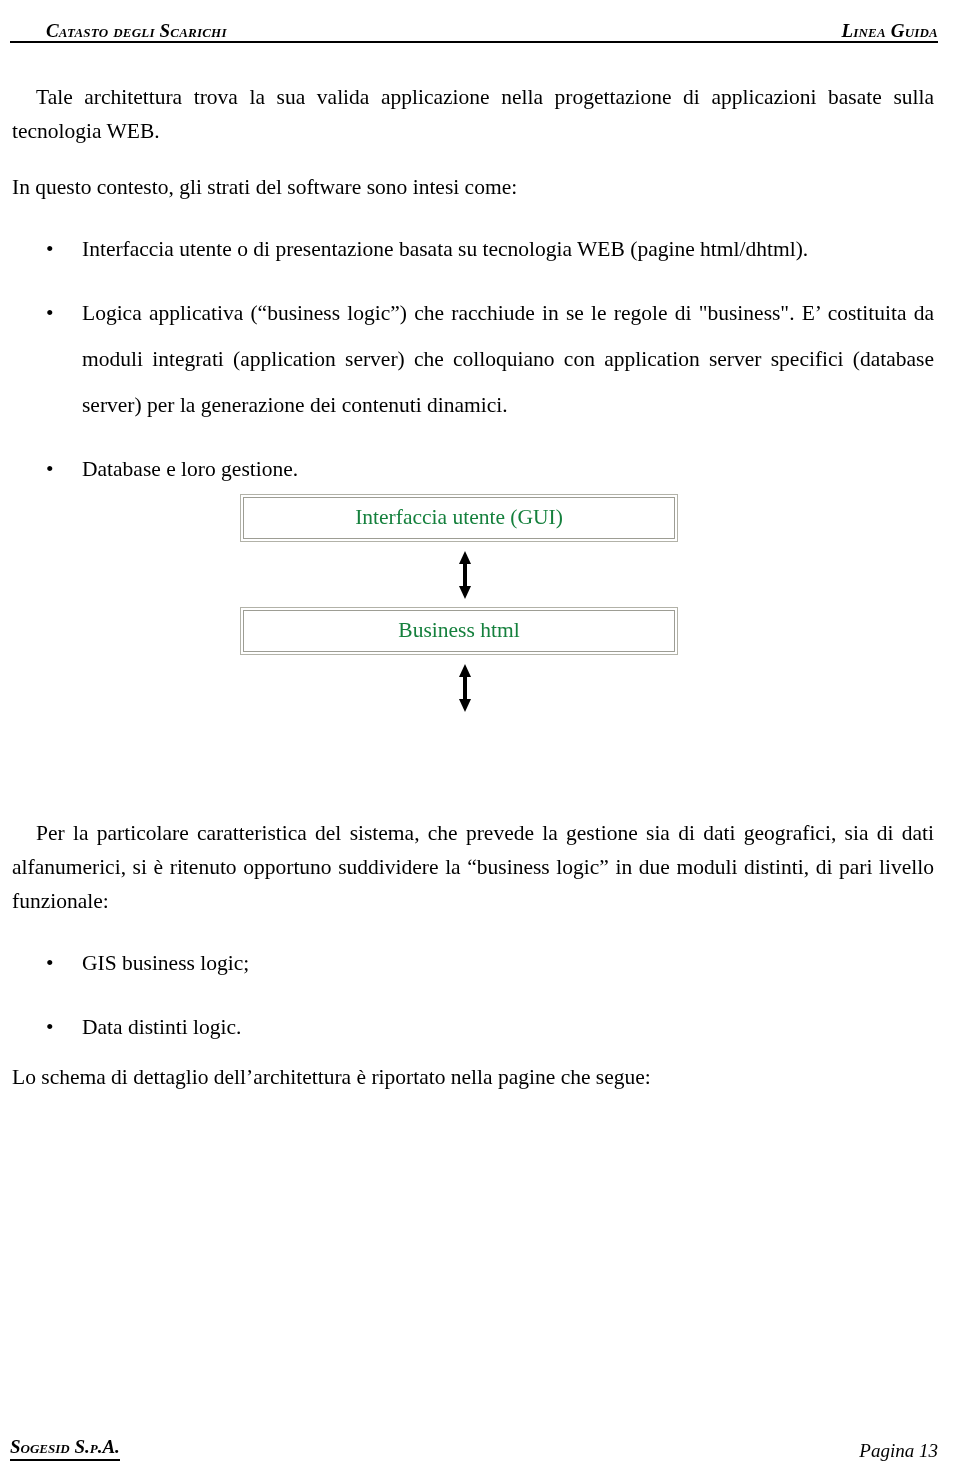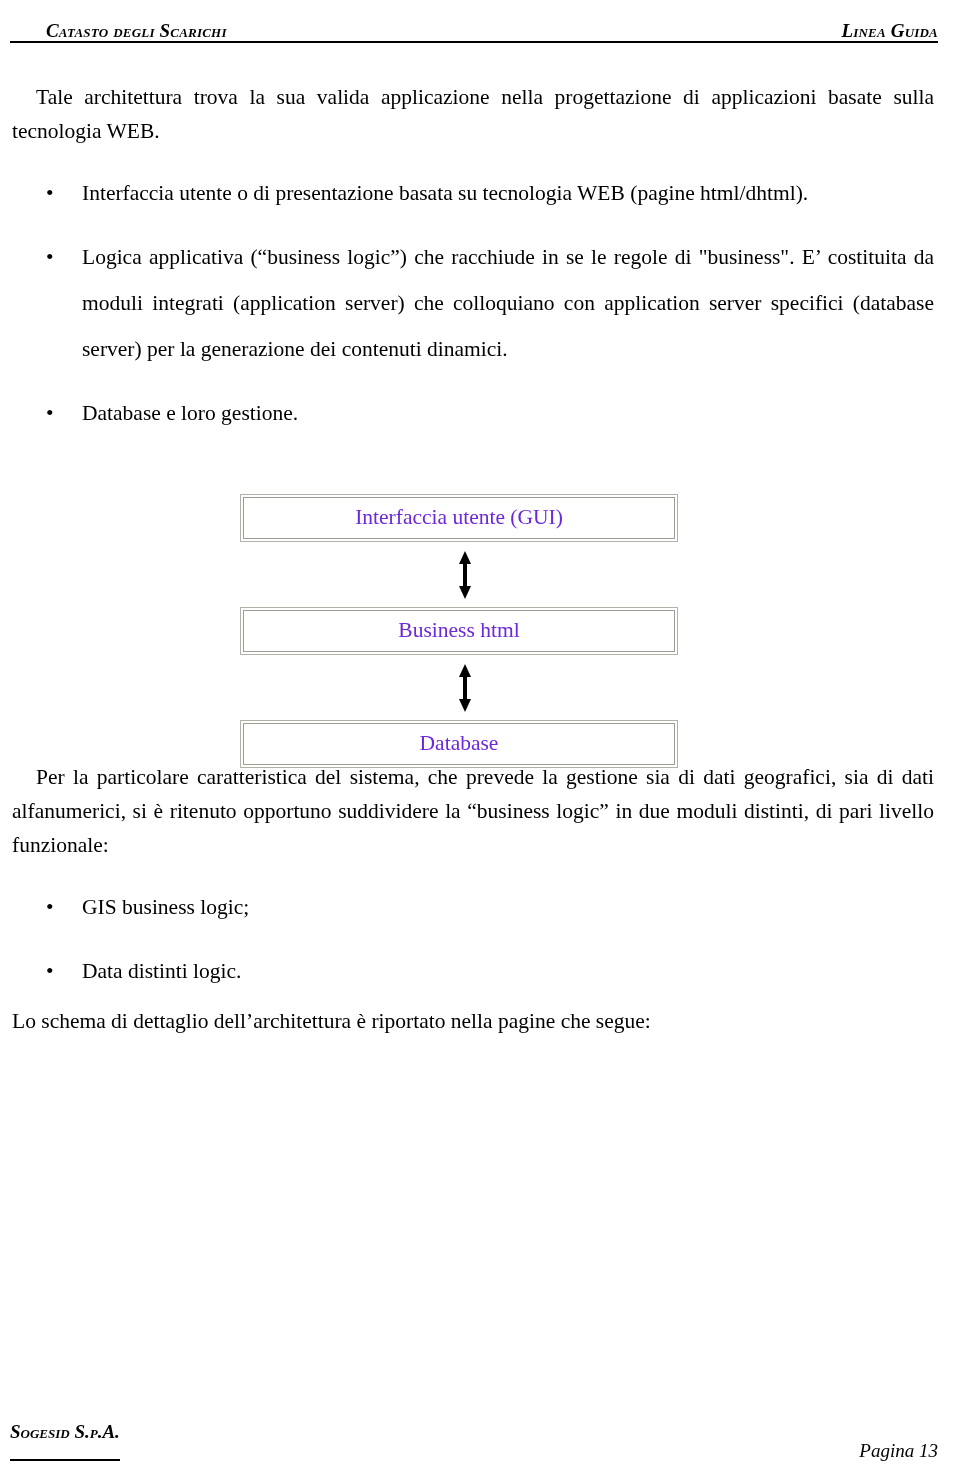--- a/index.html
+++ b/index.html
@@ -124,21 +124,21 @@
     box-sizing: border-box;
     border: 1px solid #9d9d94;
     display: flex;
     align-items: center;
     justify-content: center;
     background: #ffffff;
   }
   .layer-label {
     font-size: 21.5px;
     line-height: 1;
-    color: #6d28d9;
+    color: #15803d;
     white-space: nowrap;
   }
   .arrow-gap {
     height: 65px;
     position: relative;
   }
   .arrow-gap svg {
     position: absolute;
     left: 214px;
     top: 8px;
@@ -155,21 +155,21 @@
     justify-content: space-between;
   }
   .ftr-left {
     font-family: "Liberation Serif", "DejaVu Serif", serif;
     font-style: italic;
     font-weight: bold;
     font-variant: small-caps;
     font-size: 19px;
     line-height: 1.05;
     border-bottom: 2px solid #000000;
-    padding-bottom: 17px;
+    padding-bottom: 2px;
     white-space: nowrap;
   }
   .ftr-right {
     font-family: "Liberation Serif", "DejaVu Serif", serif;
     font-style: italic;
     font-size: 19px;
     line-height: 1.05;
     white-space: nowrap;
     margin-top: 32px;
   }
@@ -181,20 +181,21 @@
 
   <div class="doc-header">
     <div class="hdr-left">Catasto degli Scarichi</div>
     <div class="hdr-right">Linea Guida</div>
   </div>
 
   <div class="content">
 
     <p class="body indent">Tale architettura trova la sua valida applicazione nella progettazione di applicazioni basate sulla tecnologia WEB.</p>
 
+    <p class="body nojust">In questo contesto, gli strati del software sono intesi come:</p>
 
     <ul class="bullets">
       <li>
         <span class="bullet-mark">•</span>
         <span>Interfaccia utente o di presentazione basata su tecnologia WEB (pagine html/dhtml).</span>
       </li>
       <li>
         <span class="bullet-mark">•</span>
         <span>Logica applicativa (“business logic”) che racchiude in se le regole di "business". E’ costituita da moduli integrati (application server) che colloquiano con application server specifici (database server) per la generazione dei contenuti dinamici.</span>
       </li>
@@ -246,25 +247,20 @@
     </div>
 
     <div class="arrow-gap">
       <svg width="22" height="50" viewBox="0 0 22 50">
         <polygon points="11,1 17,14 5,14" fill="#000000"></polygon>
         <rect x="9" y="12" width="4" height="26" fill="#000000"></rect>
         <polygon points="11,49 17,36 5,36" fill="#000000"></polygon>
       </svg>
     </div>
 
-    <div class="layer-box">
-      <div class="layer-box-inner">
-        <span class="layer-label">Database</span>
-      </div>
-    </div>
 
   </div>
 
   <div class="doc-footer">
     <div class="ftr-left">Sogesid S.p.A.</div>
     <div class="ftr-right">Pagina 13</div>
   </div>
 
 </div>
 

